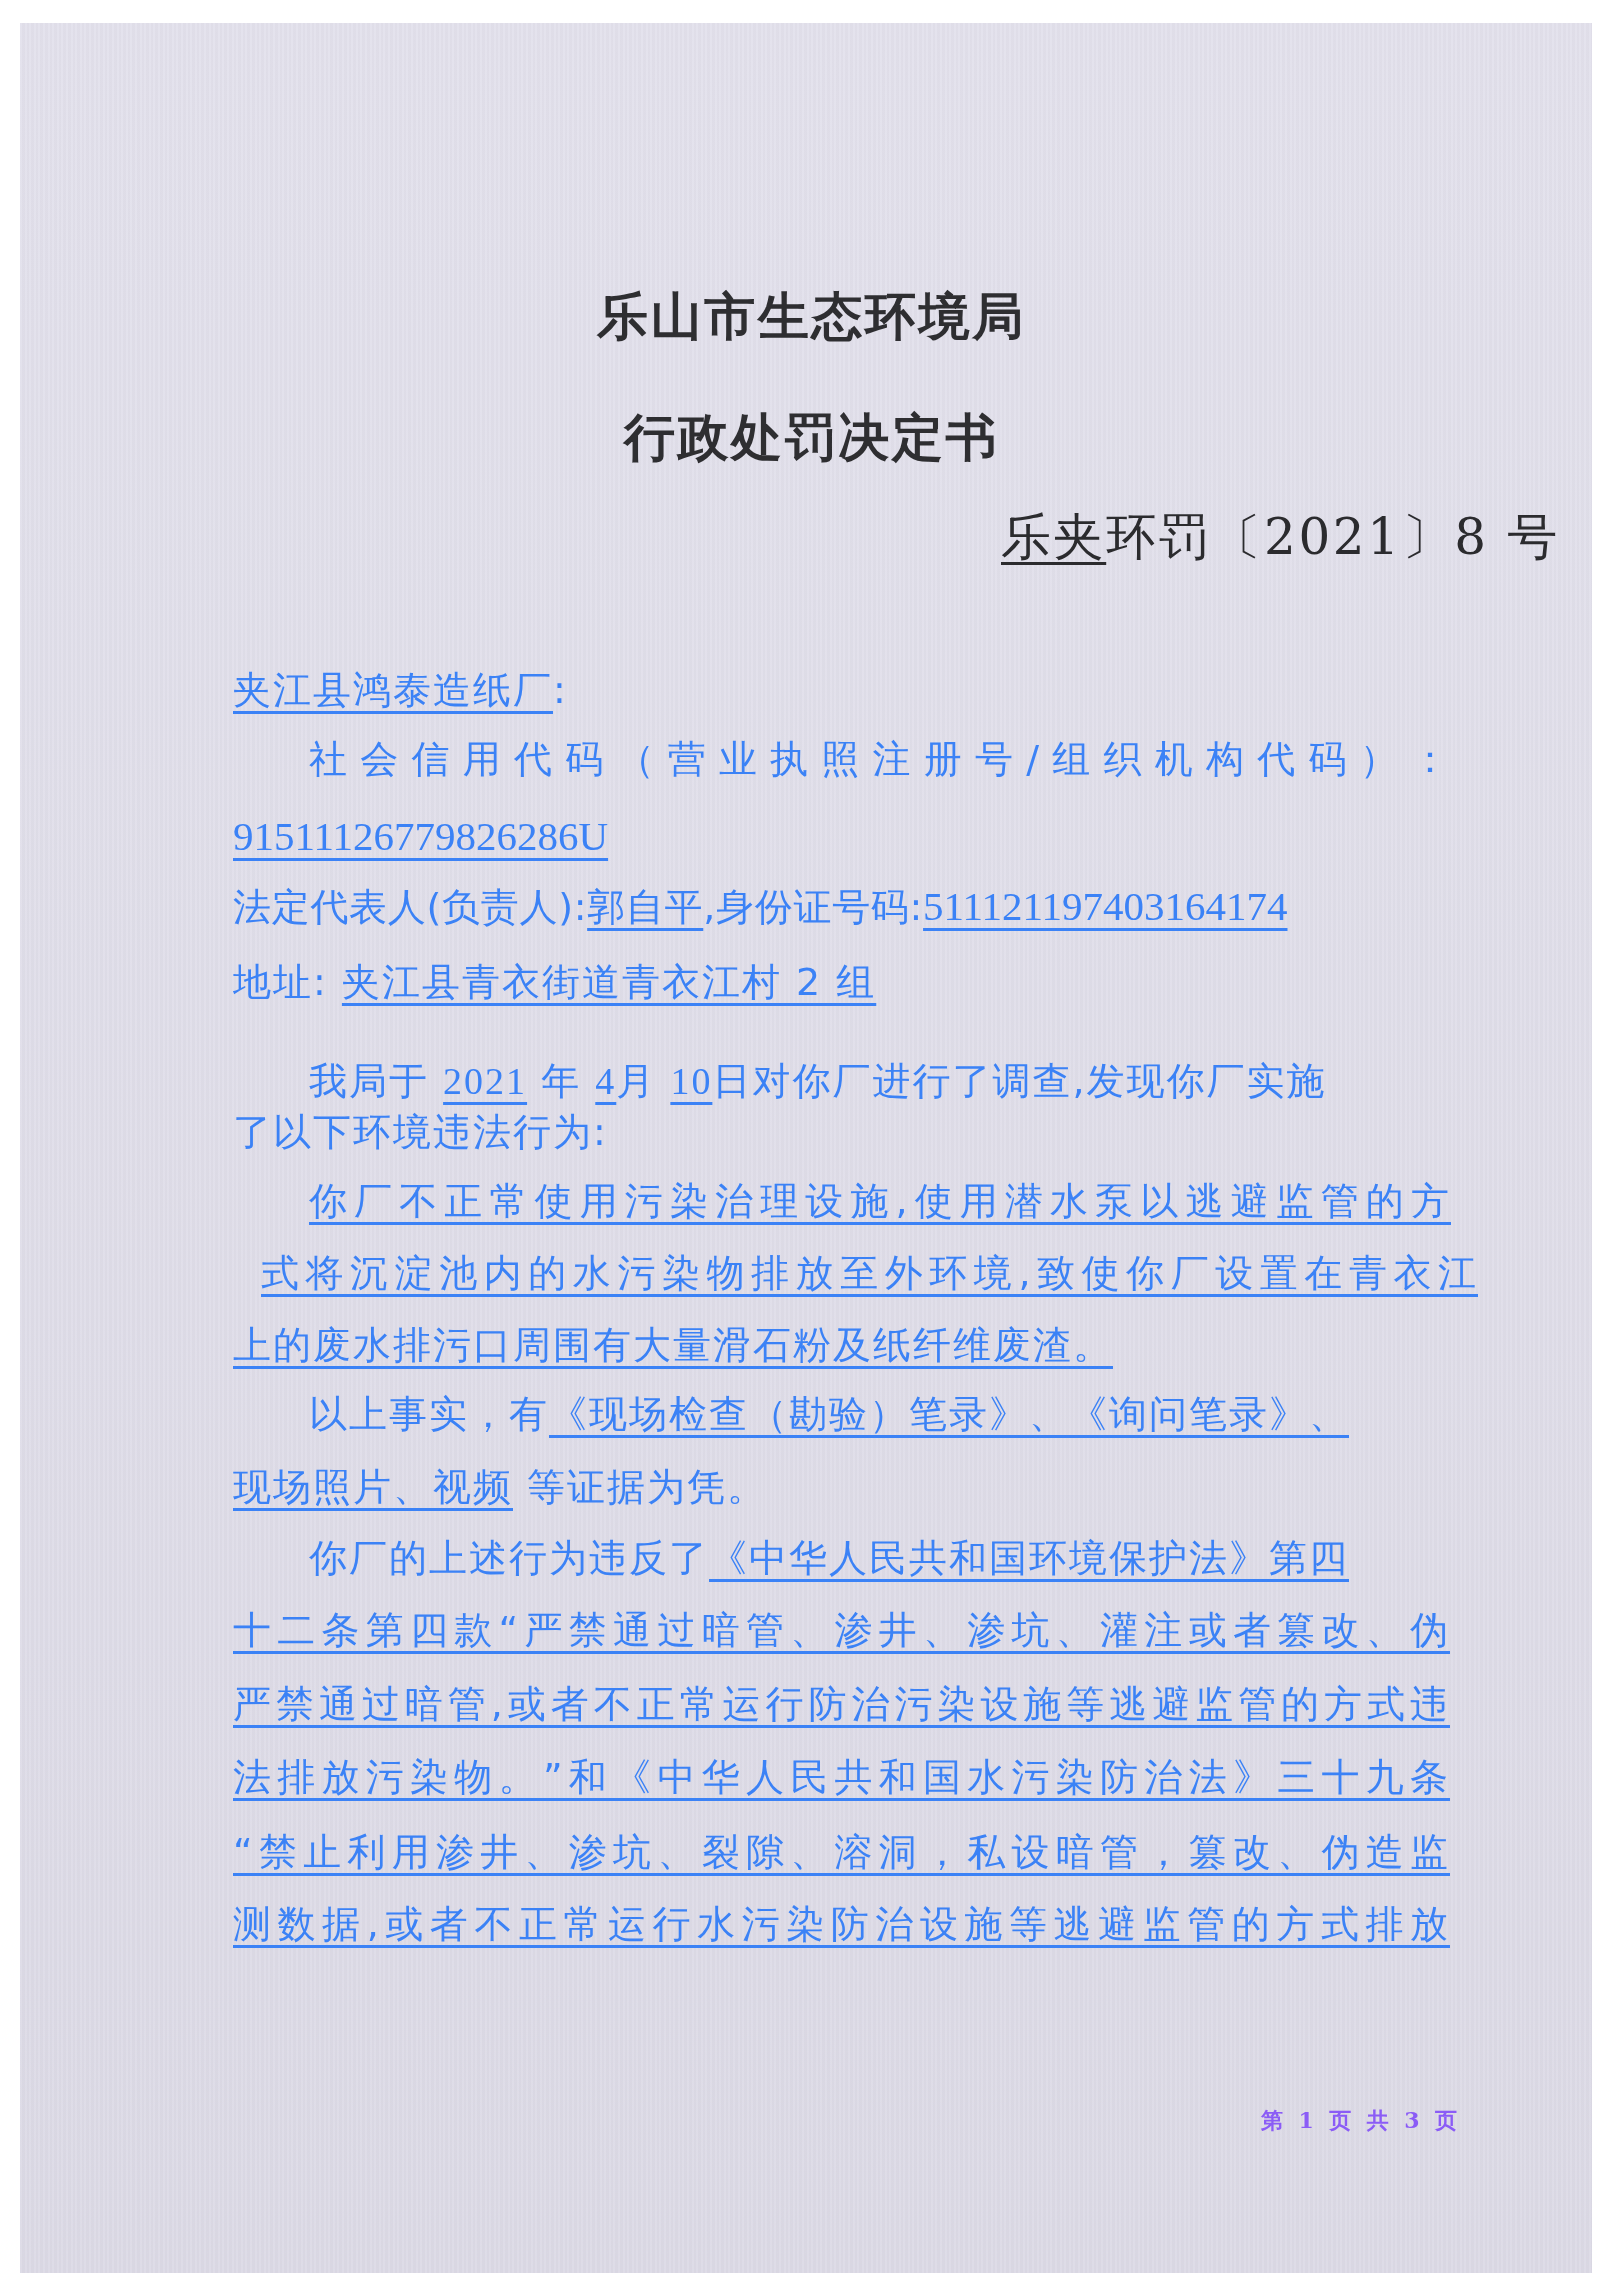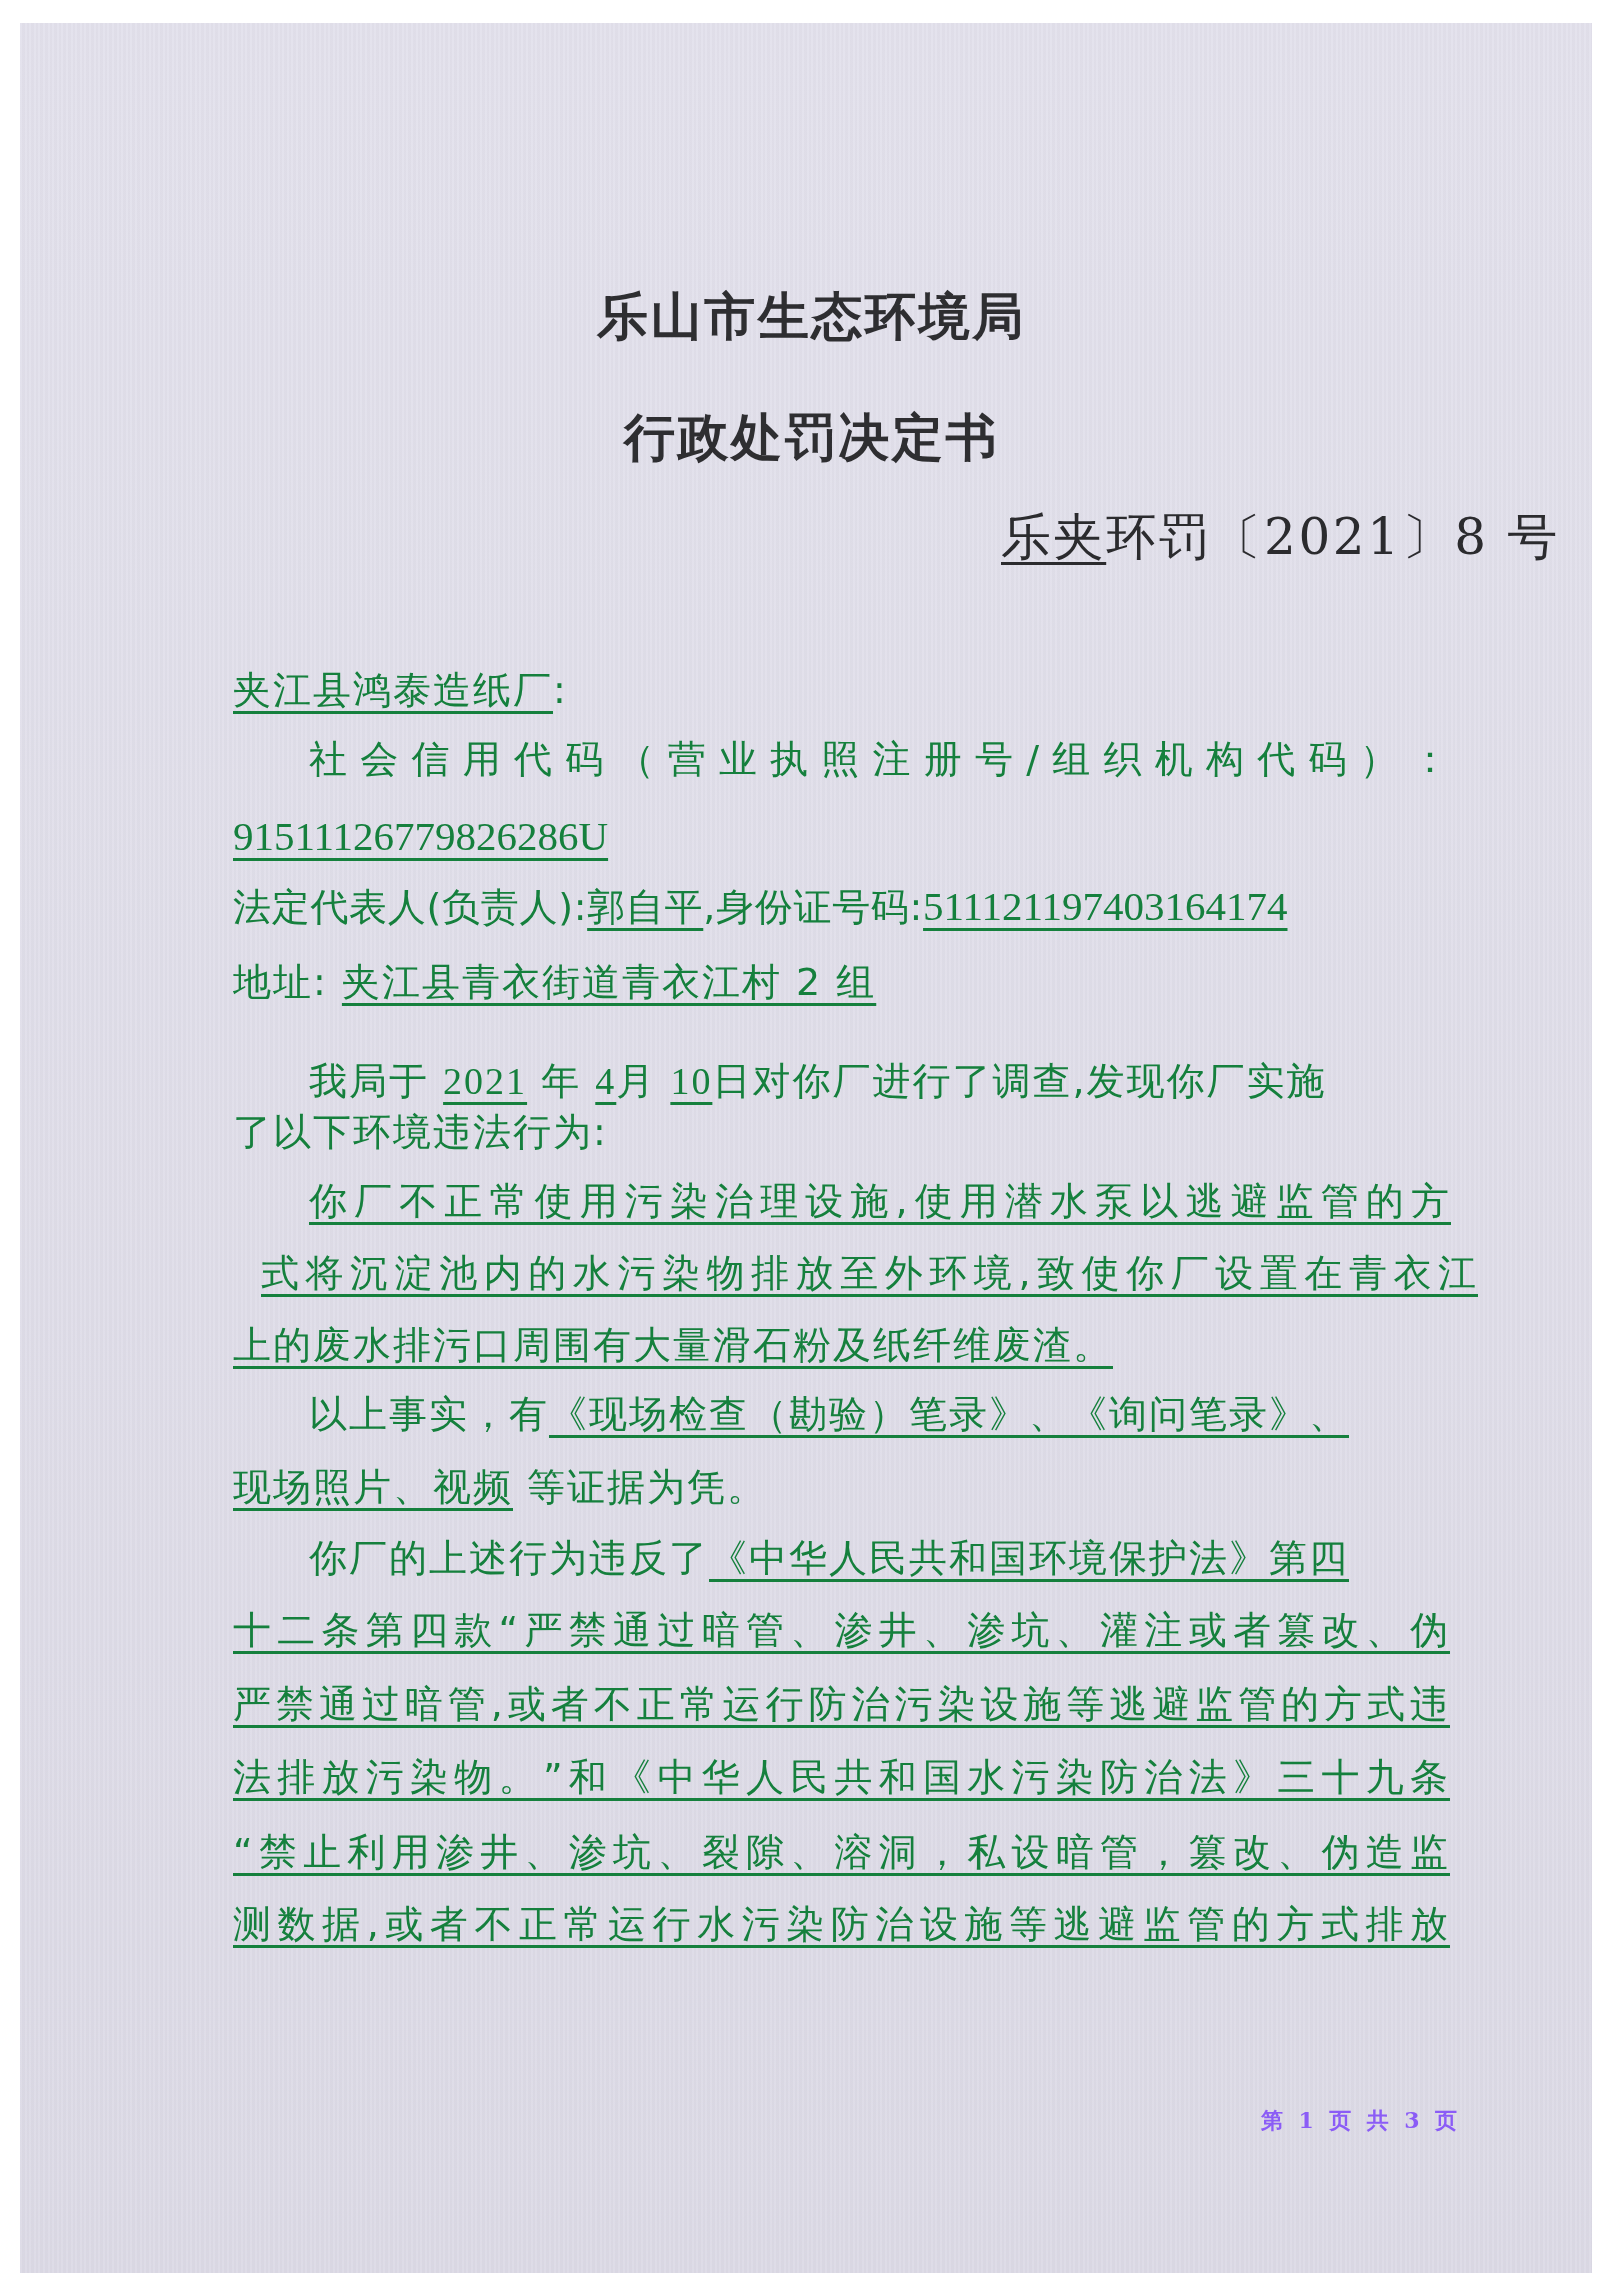--- a/index.html
+++ b/index.html
@@ -15,21 +15,21 @@
       repeating-linear-gradient(90deg, rgba(255,255,255,0.05) 0px, rgba(255,255,255,0.05) 2px, rgba(0,0,0,0.015) 2px, rgba(0,0,0,0.015) 4.6px),
       linear-gradient(180deg, #e3e1ec 0%, #dcdae6 100%);
   }
   .title {
     position:absolute; left:0; width:1623px; text-align:center;
     font-family: "DejaVu Serif", "Liberation Serif", serif;
     font-size:51px; font-weight:bold; letter-spacing:2.6px; color:#2e2e31;
   }
   .line {
     position:absolute; left:233px; width:1217px; white-space:nowrap;
-    font-size:38px; line-height:52px; letter-spacing:2px; color:#15803d;
+    font-size:38px; line-height:52px; letter-spacing:2px; color:#3b82f6;
   }
   .indent { left:309px; width:1142px; }
   .u { text-decoration:underline; text-decoration-thickness:2.6px; text-underline-offset:7.9px; }
   .num { font-family:"Liberation Serif","DejaVu Serif",serif; }
   .docno {
     position:absolute; left:1001px; top:504px; font-size:50px; letter-spacing:2.6px; white-space:nowrap;
     font-family:"DejaVu Serif","Liberation Serif",serif;
   }
   .footer {
     position:absolute; left:1261px; top:2106px; font-size:22px; letter-spacing:3.9px;

